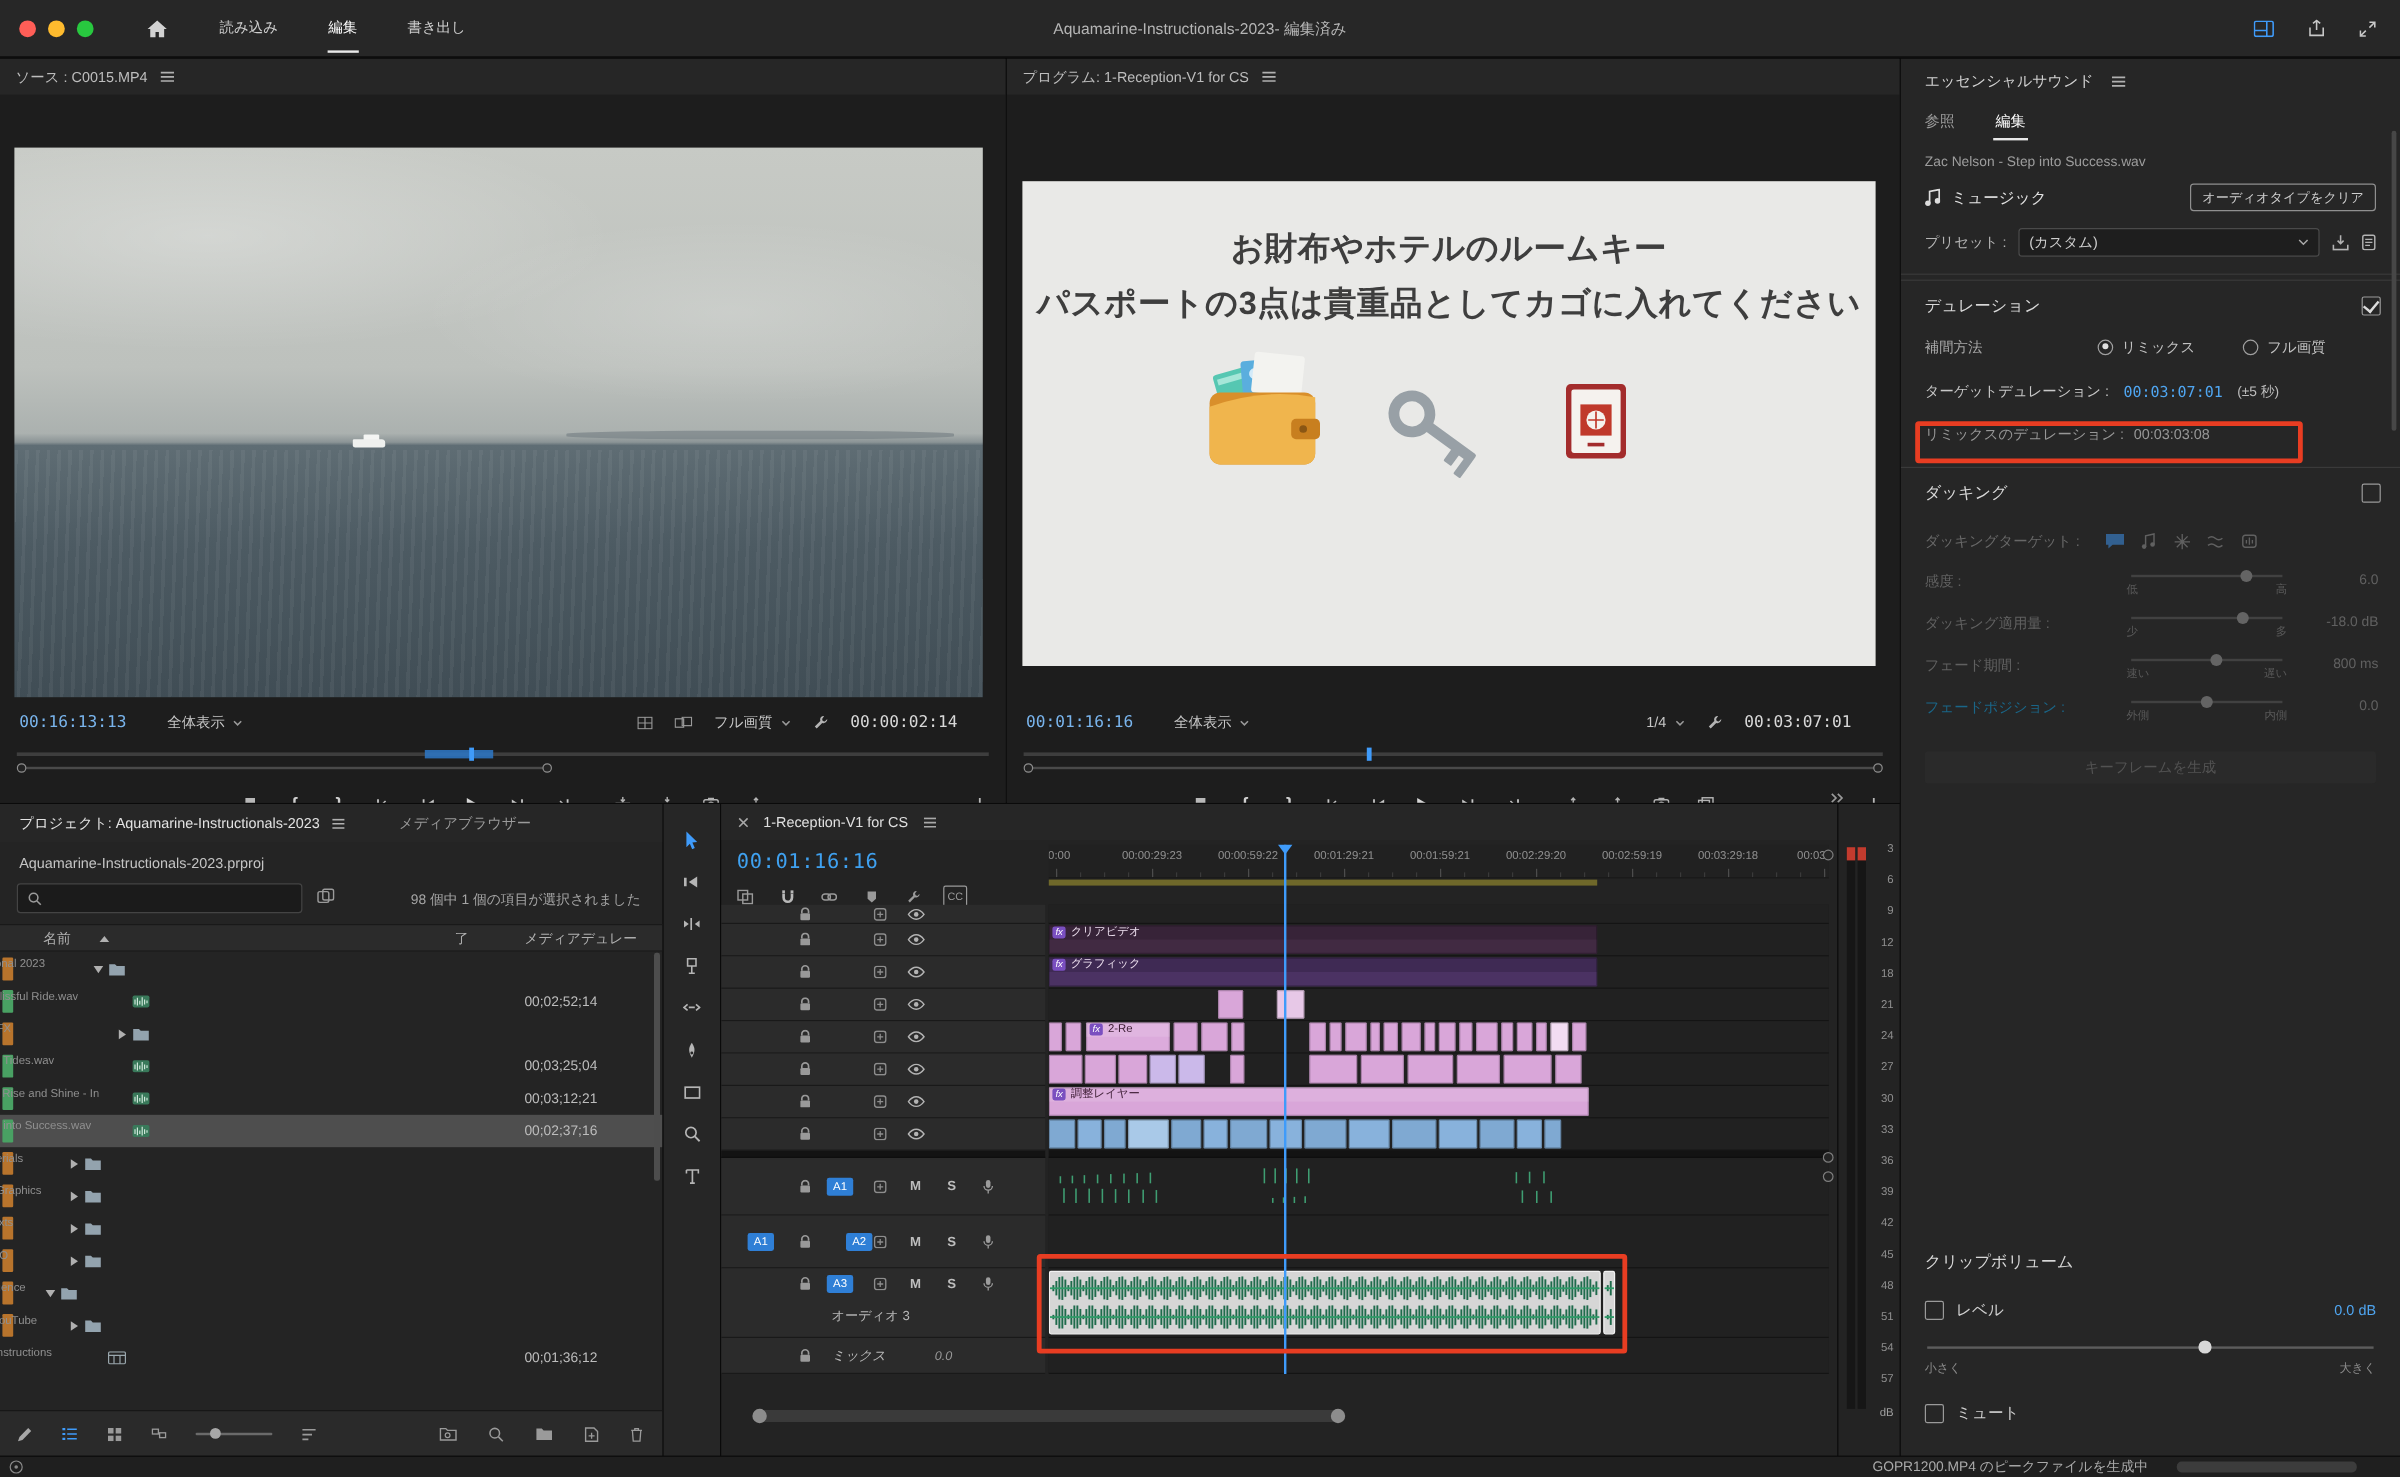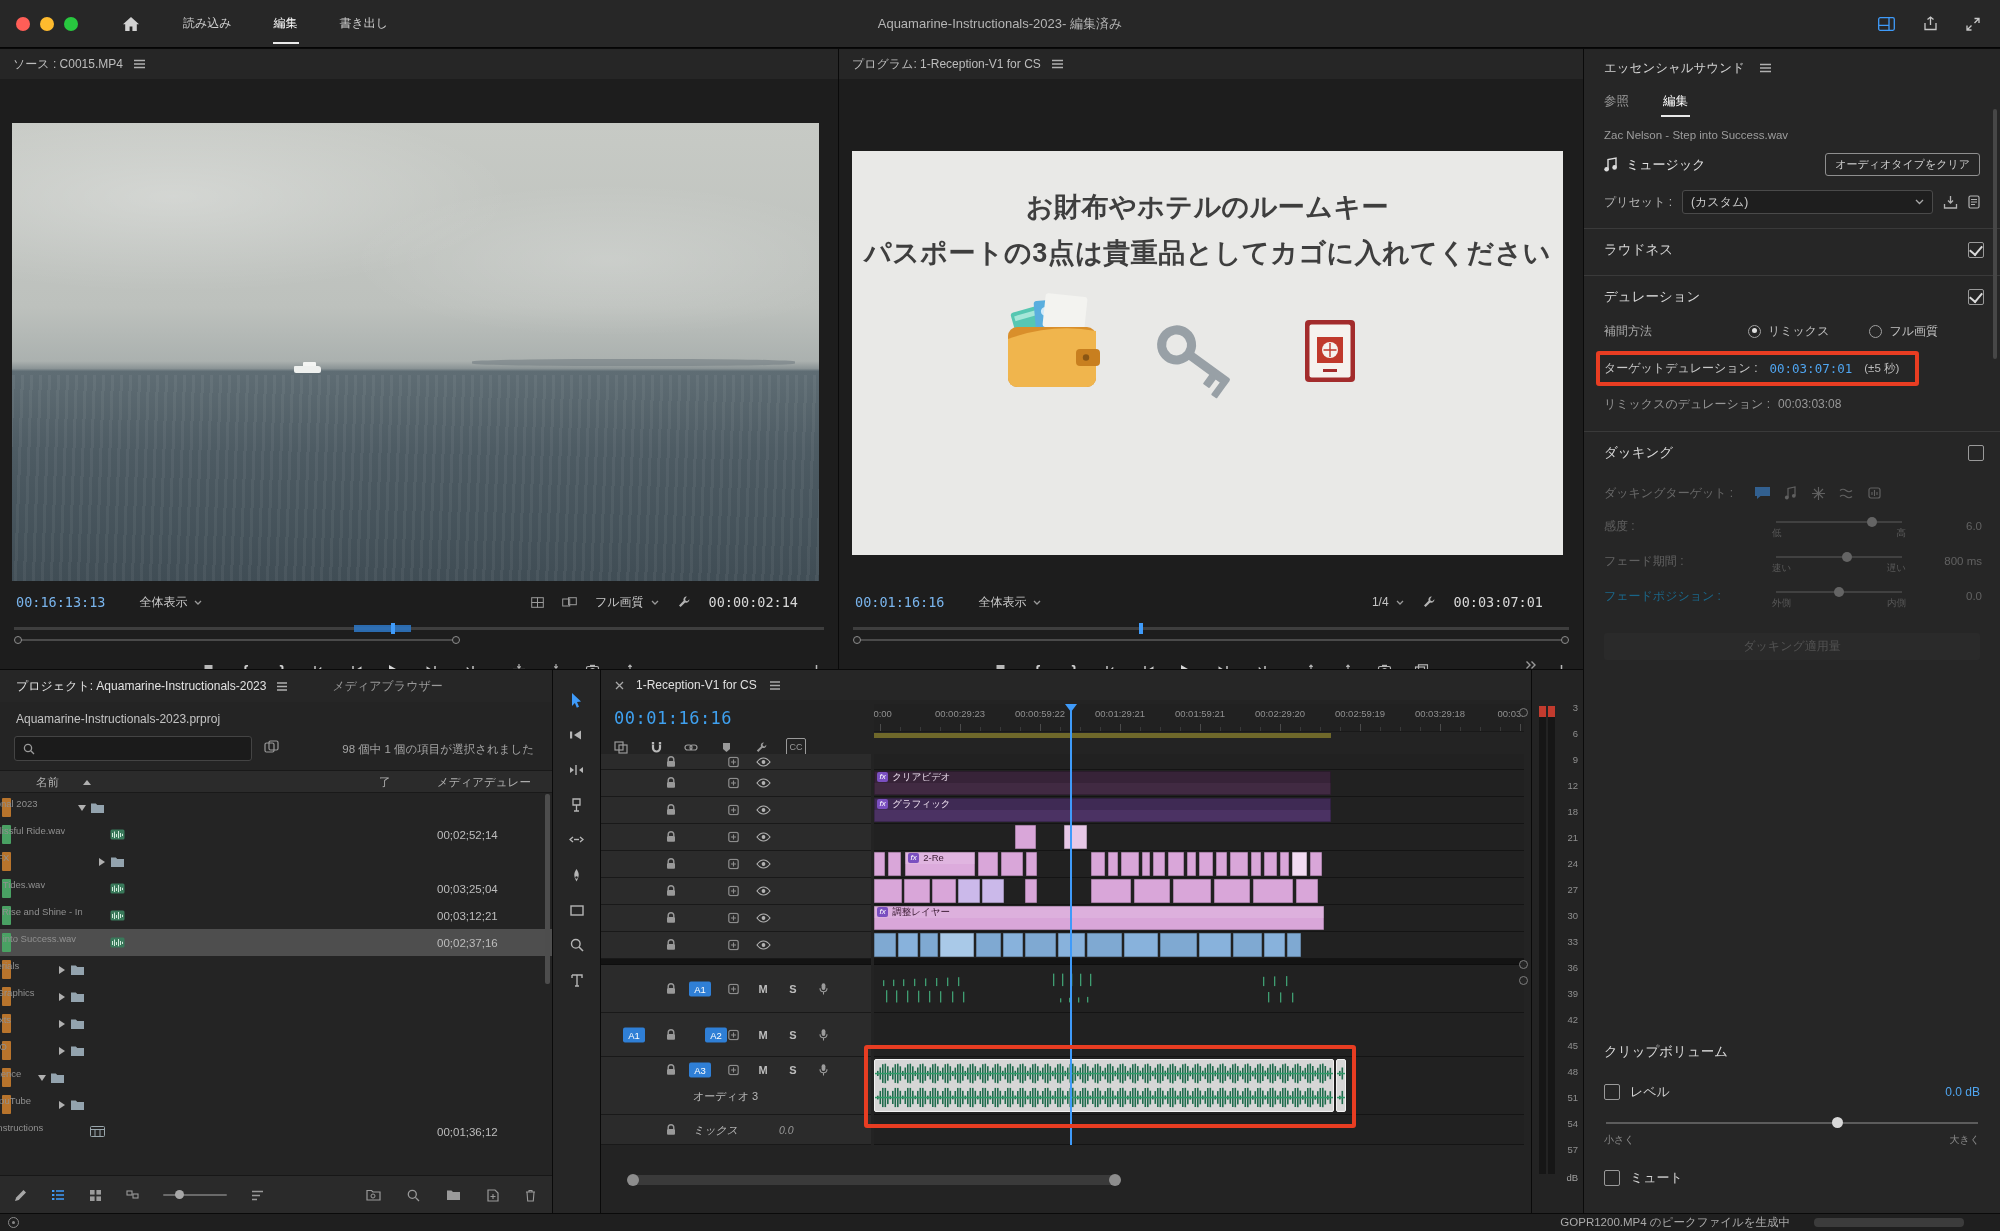--- a/index.html
+++ b/index.html
@@ -609,24 +609,20 @@
           </svg>
       </span>
       <span>
         <svg width="12" height="14" viewBox="0 0 12 14">
             <rect x="1" y="1" width="10" height="12" rx="1.5" fill="none" stroke="#b3b3b3" stroke-width="1.2"></rect>
             <path d="M3 4.5h6M3 7h6M3 9.5h4" stroke="#b3b3b3"></path>
           </svg>
       </span>
     </div>
     <hr class="divider">
-    <div class="es-sec">
-      <span>ラウドネス</span>
-      <span class="cb checked" id="cb-loudness"></span>
-    </div>
     <hr class="divider" style="margin-top:4px">
     <div class="es-sec">
       <span>デュレーション</span>
       <span class="cb checked" id="cb-duration"></span>
     </div>
     <div class="es-sub">
       <span>補間方法</span>
       <span style="display:flex;align-items:center;margin-left:96px">
         <span class="radio on" id="radio-remix"></span>
         <span class="radio-lab">リミックス</span>
@@ -692,20 +688,33 @@
                 <div class="ds-handle" style="left: 76%;"></div>
               </div>
               <div class="ds-minmax">
                 <span>低</span>
                 <span>高</span>
               </div>
             </div>
             <div class="ds-value">6.0</div>
           </div>
           <div class="dslider">
+            <div style="color: rgb(154, 154, 154);">ダッキング適用量 :</div>
+            <div class="ds-mid">
+              <div class="ds-track">
+                <div class="ds-handle" style="left: 74%;"></div>
+              </div>
+              <div class="ds-minmax">
+                <span>少</span>
+                <span>多</span>
+              </div>
+            </div>
+            <div class="ds-value">-18.0 dB</div>
+          </div>
+          <div class="dslider">
             <div style="color: rgb(154, 154, 154);">フェード期間 :</div>
             <div class="ds-mid">
               <div class="ds-track">
                 <div class="ds-handle" style="left: 56%;"></div>
               </div>
               <div class="ds-minmax">
                 <span>速い</span>
                 <span>遅い</span>
               </div>
             </div>
@@ -718,21 +727,21 @@
                 <div class="ds-handle" style="left: 50%;"></div>
               </div>
               <div class="ds-minmax">
                 <span>外側</span>
                 <span>内側</span>
               </div>
             </div>
             <div class="ds-value">0.0</div>
           </div>
         </div>
-      <button id="kf-btn">ダッキング適用量</button>
+      <button id="kf-btn">キーフレームを生成</button>
     </div>
     <div id="es-volume">
       <div class="es-sec2">クリップボリューム</div>
       <div class="level-row">
         <span class="cb inline" id="cb-level"></span>
         <span>レベル</span>
         <span class="level-val">0.0 dB</span>
       </div>
       <div class="vol-slider">
         <div class="vtrack"></div>

